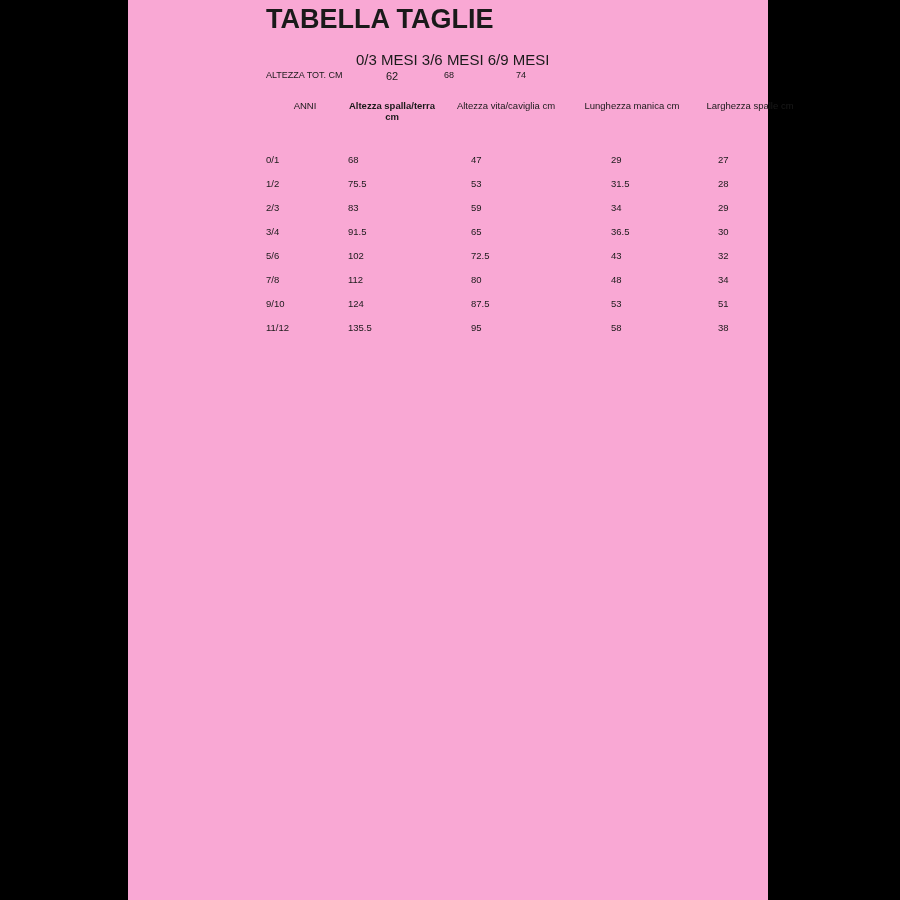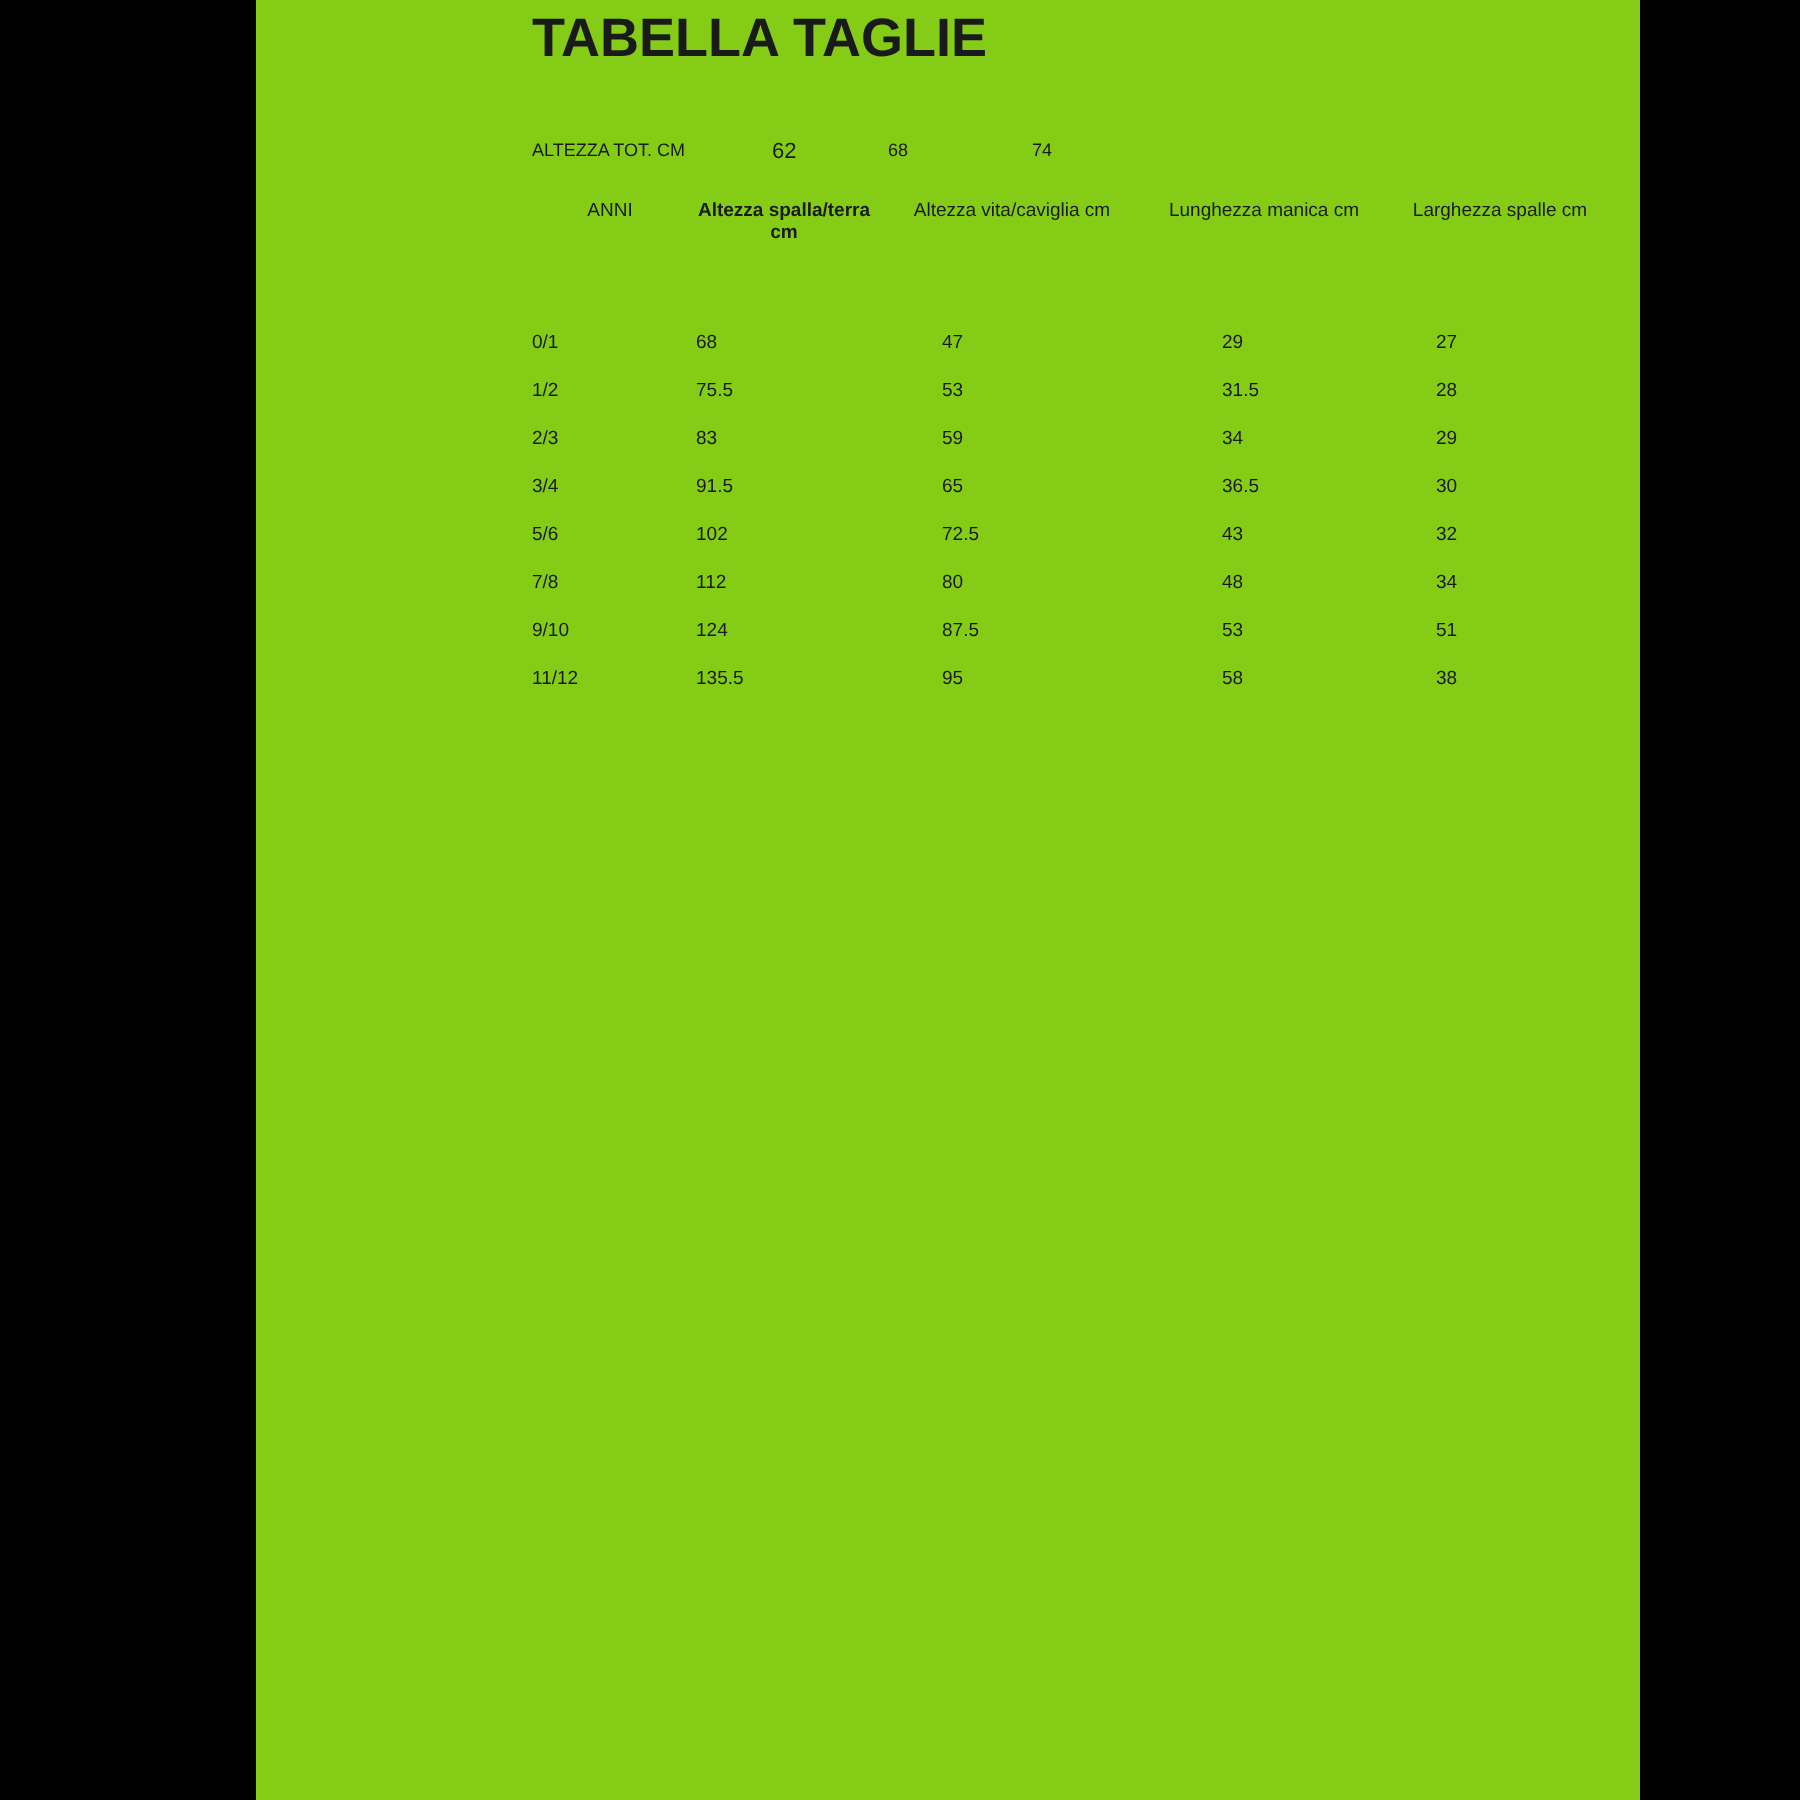--- a/index.html
+++ b/index.html
@@ -12,23 +12,23 @@
     width: 900px;
     height: 900px;
     background: #000000;
     overflow: hidden;
     font-family: "Liberation Sans", sans-serif;
   }
   #sheet {
     position: absolute;
     left: 128px;
     top: 0px;
-    width: 692px;
+    width: 640px;
     height: 900px;
-    background: #84cc16;
+    background: #f9a8d4;
   }
   #title {
     position: absolute;
     left: 138px;
     top: 4px;
     font-size: 27px;
     font-weight: bold;
     color: #1a1a1a;
     letter-spacing: 0px;
     white-space: nowrap;
@@ -102,39 +102,40 @@
   .c4 { left: 452px; }
 </style>
 </head>
 <body>
 
 <div id="page">
   <div id="sheet">
 
     <div id="title">TABELLA TAGLIE</div>
 
+    <div id="months-header">0/3 MESI 3/6 MESI 6/9 MESI</div>
 
     <div id="months-row">
       <span class="lbl">ALTEZZA TOT. CM</span>
       <span class="v1">62</span>
       <span class="v2">68</span>
       <span class="v3">74</span>
     </div>
 
     <div id="table">
 
       <div class="hdr-row">
         <span class="hdr-cell hdr-c0">ANNI</span>
         <span class="hdr-cell hdr-c1">Altezza spalla/terra cm</span>
         <span class="hdr-cell hdr-c2">Altezza vita/caviglia cm</span>
         <span class="hdr-cell hdr-c3">Lunghezza manica cm</span>
         <span class="hdr-cell hdr-c4">Larghezza spalle cm</span>
       </div>
 
-      <div class="data-row" style="margin-top:40px">
+      <div class="data-row" style="margin-top:28px">
         <span class="cell c0">0/1</span>
         <span class="cell c1">68</span>
         <span class="cell c2">47</span>
         <span class="cell c3">29</span>
         <span class="cell c4">27</span>
       </div>
 
       <div class="data-row">
         <span class="cell c0">1/2</span>
         <span class="cell c1">75.5</span>

